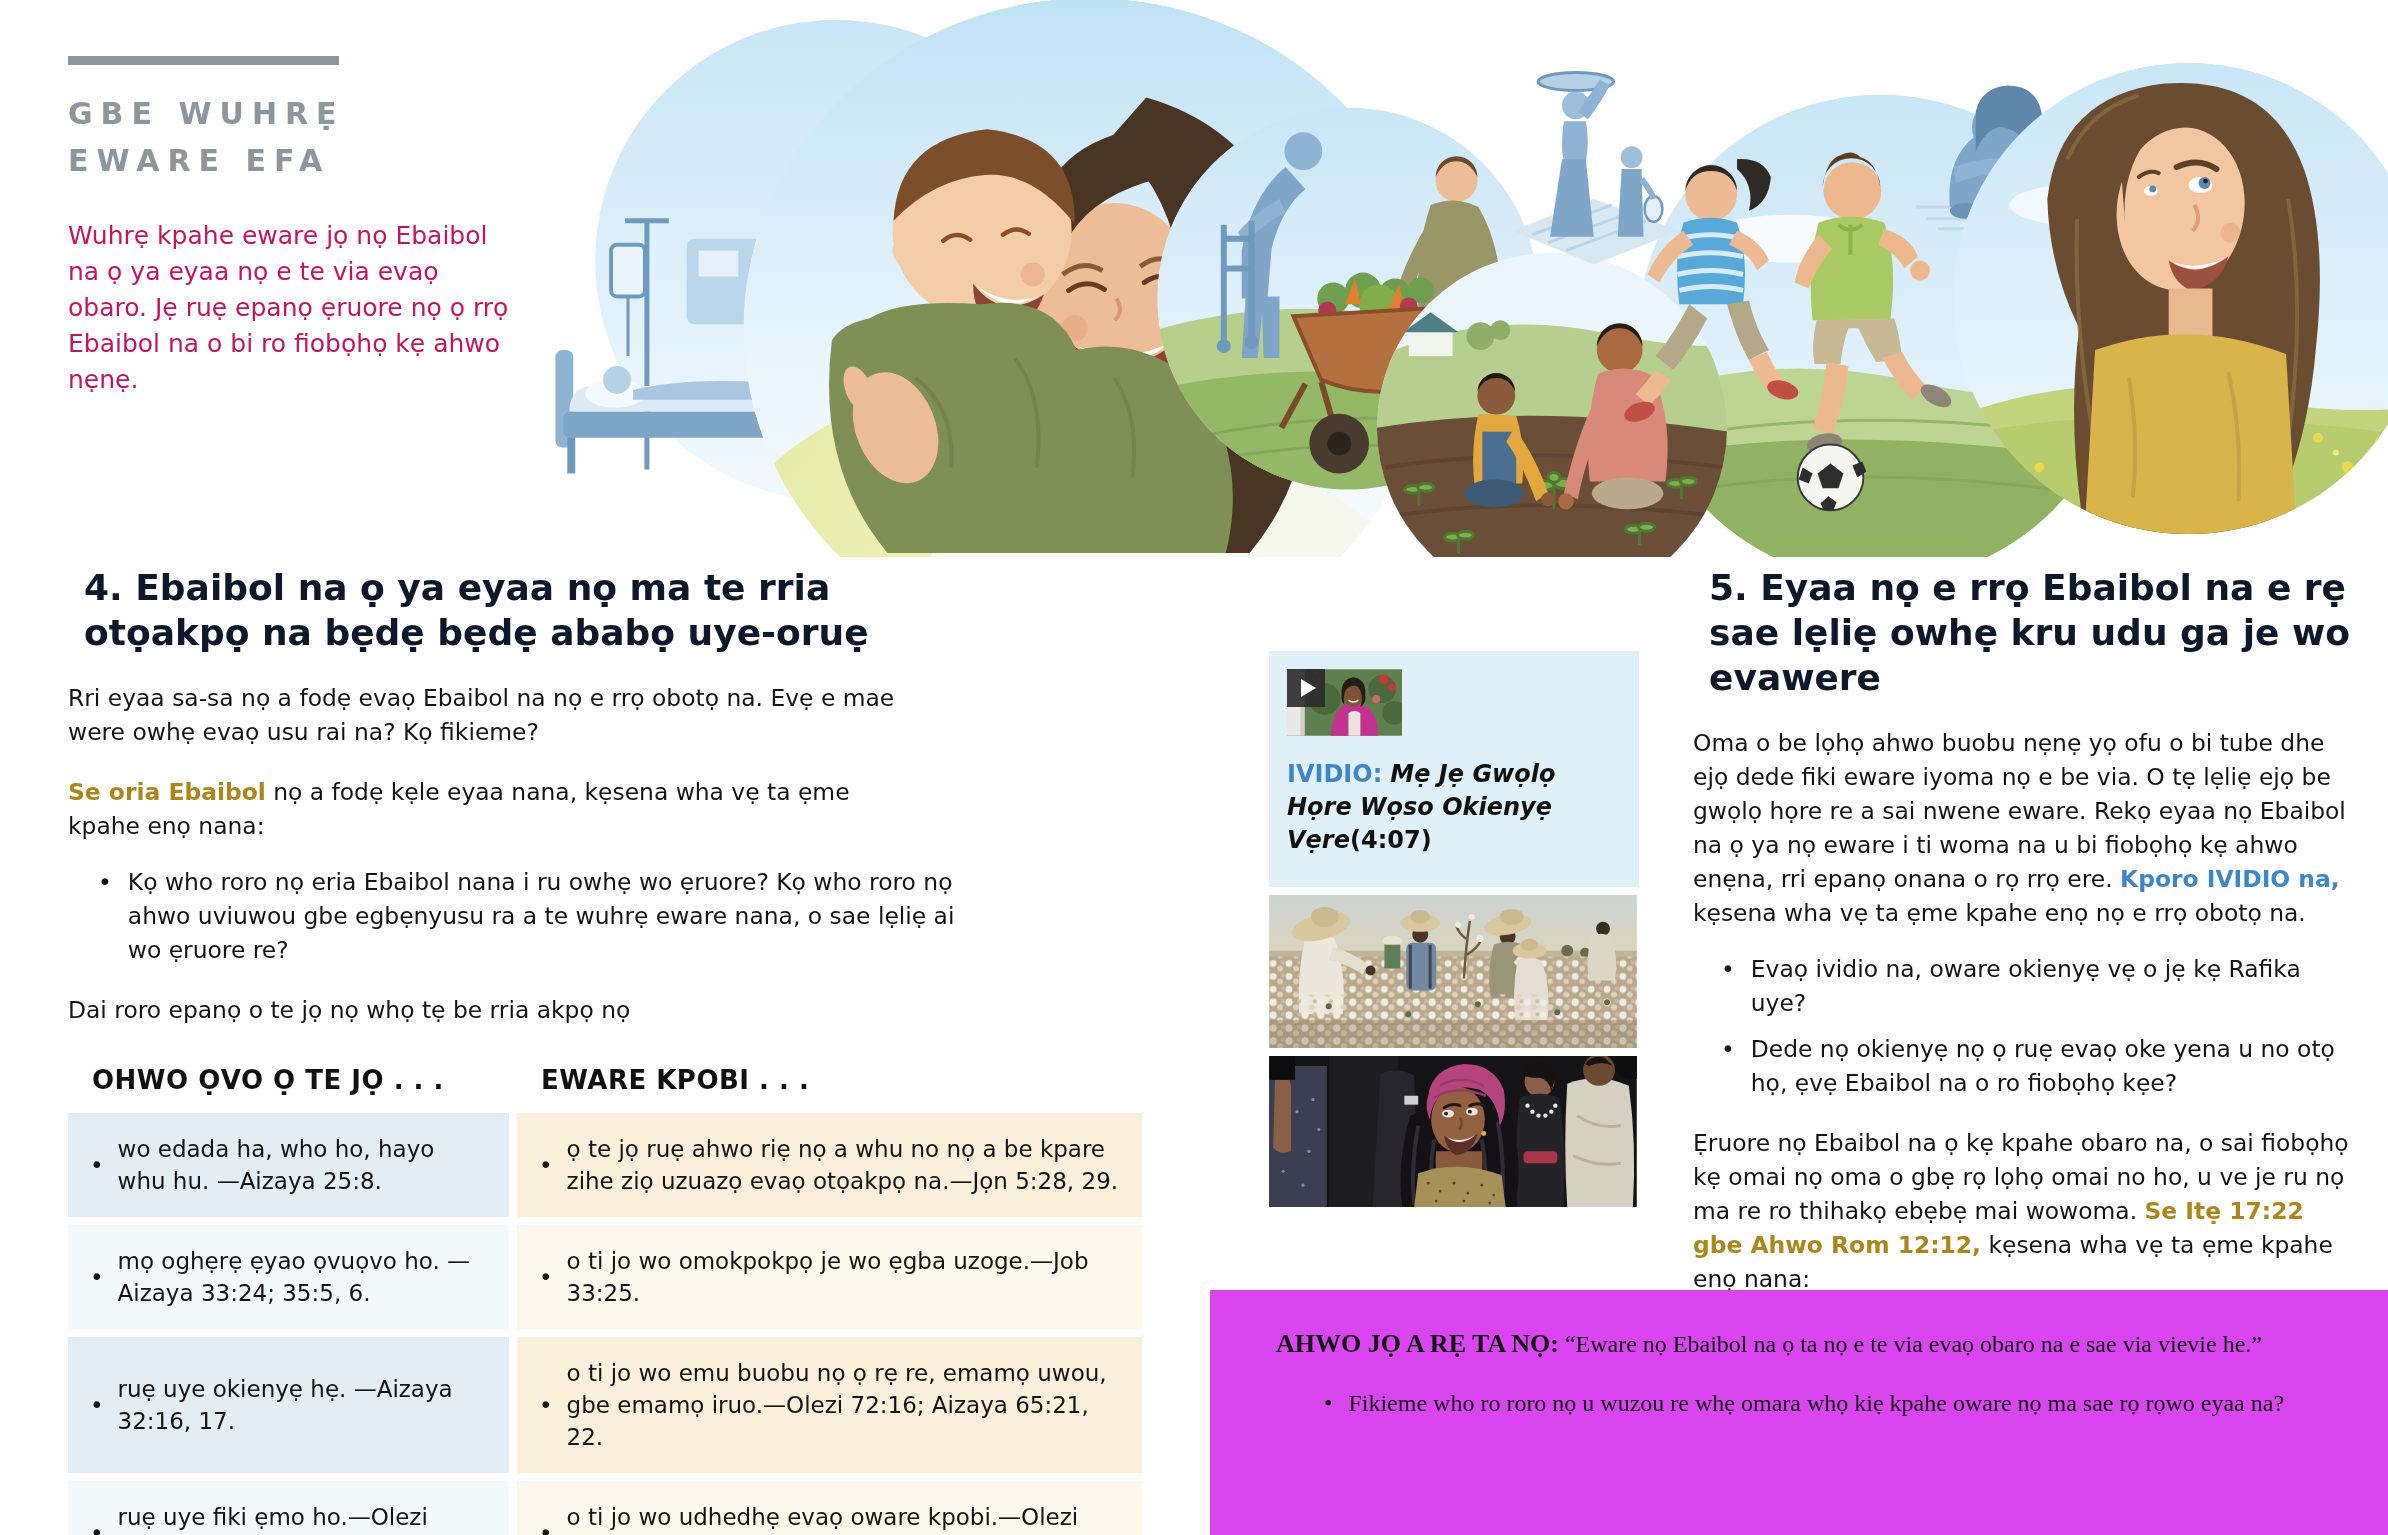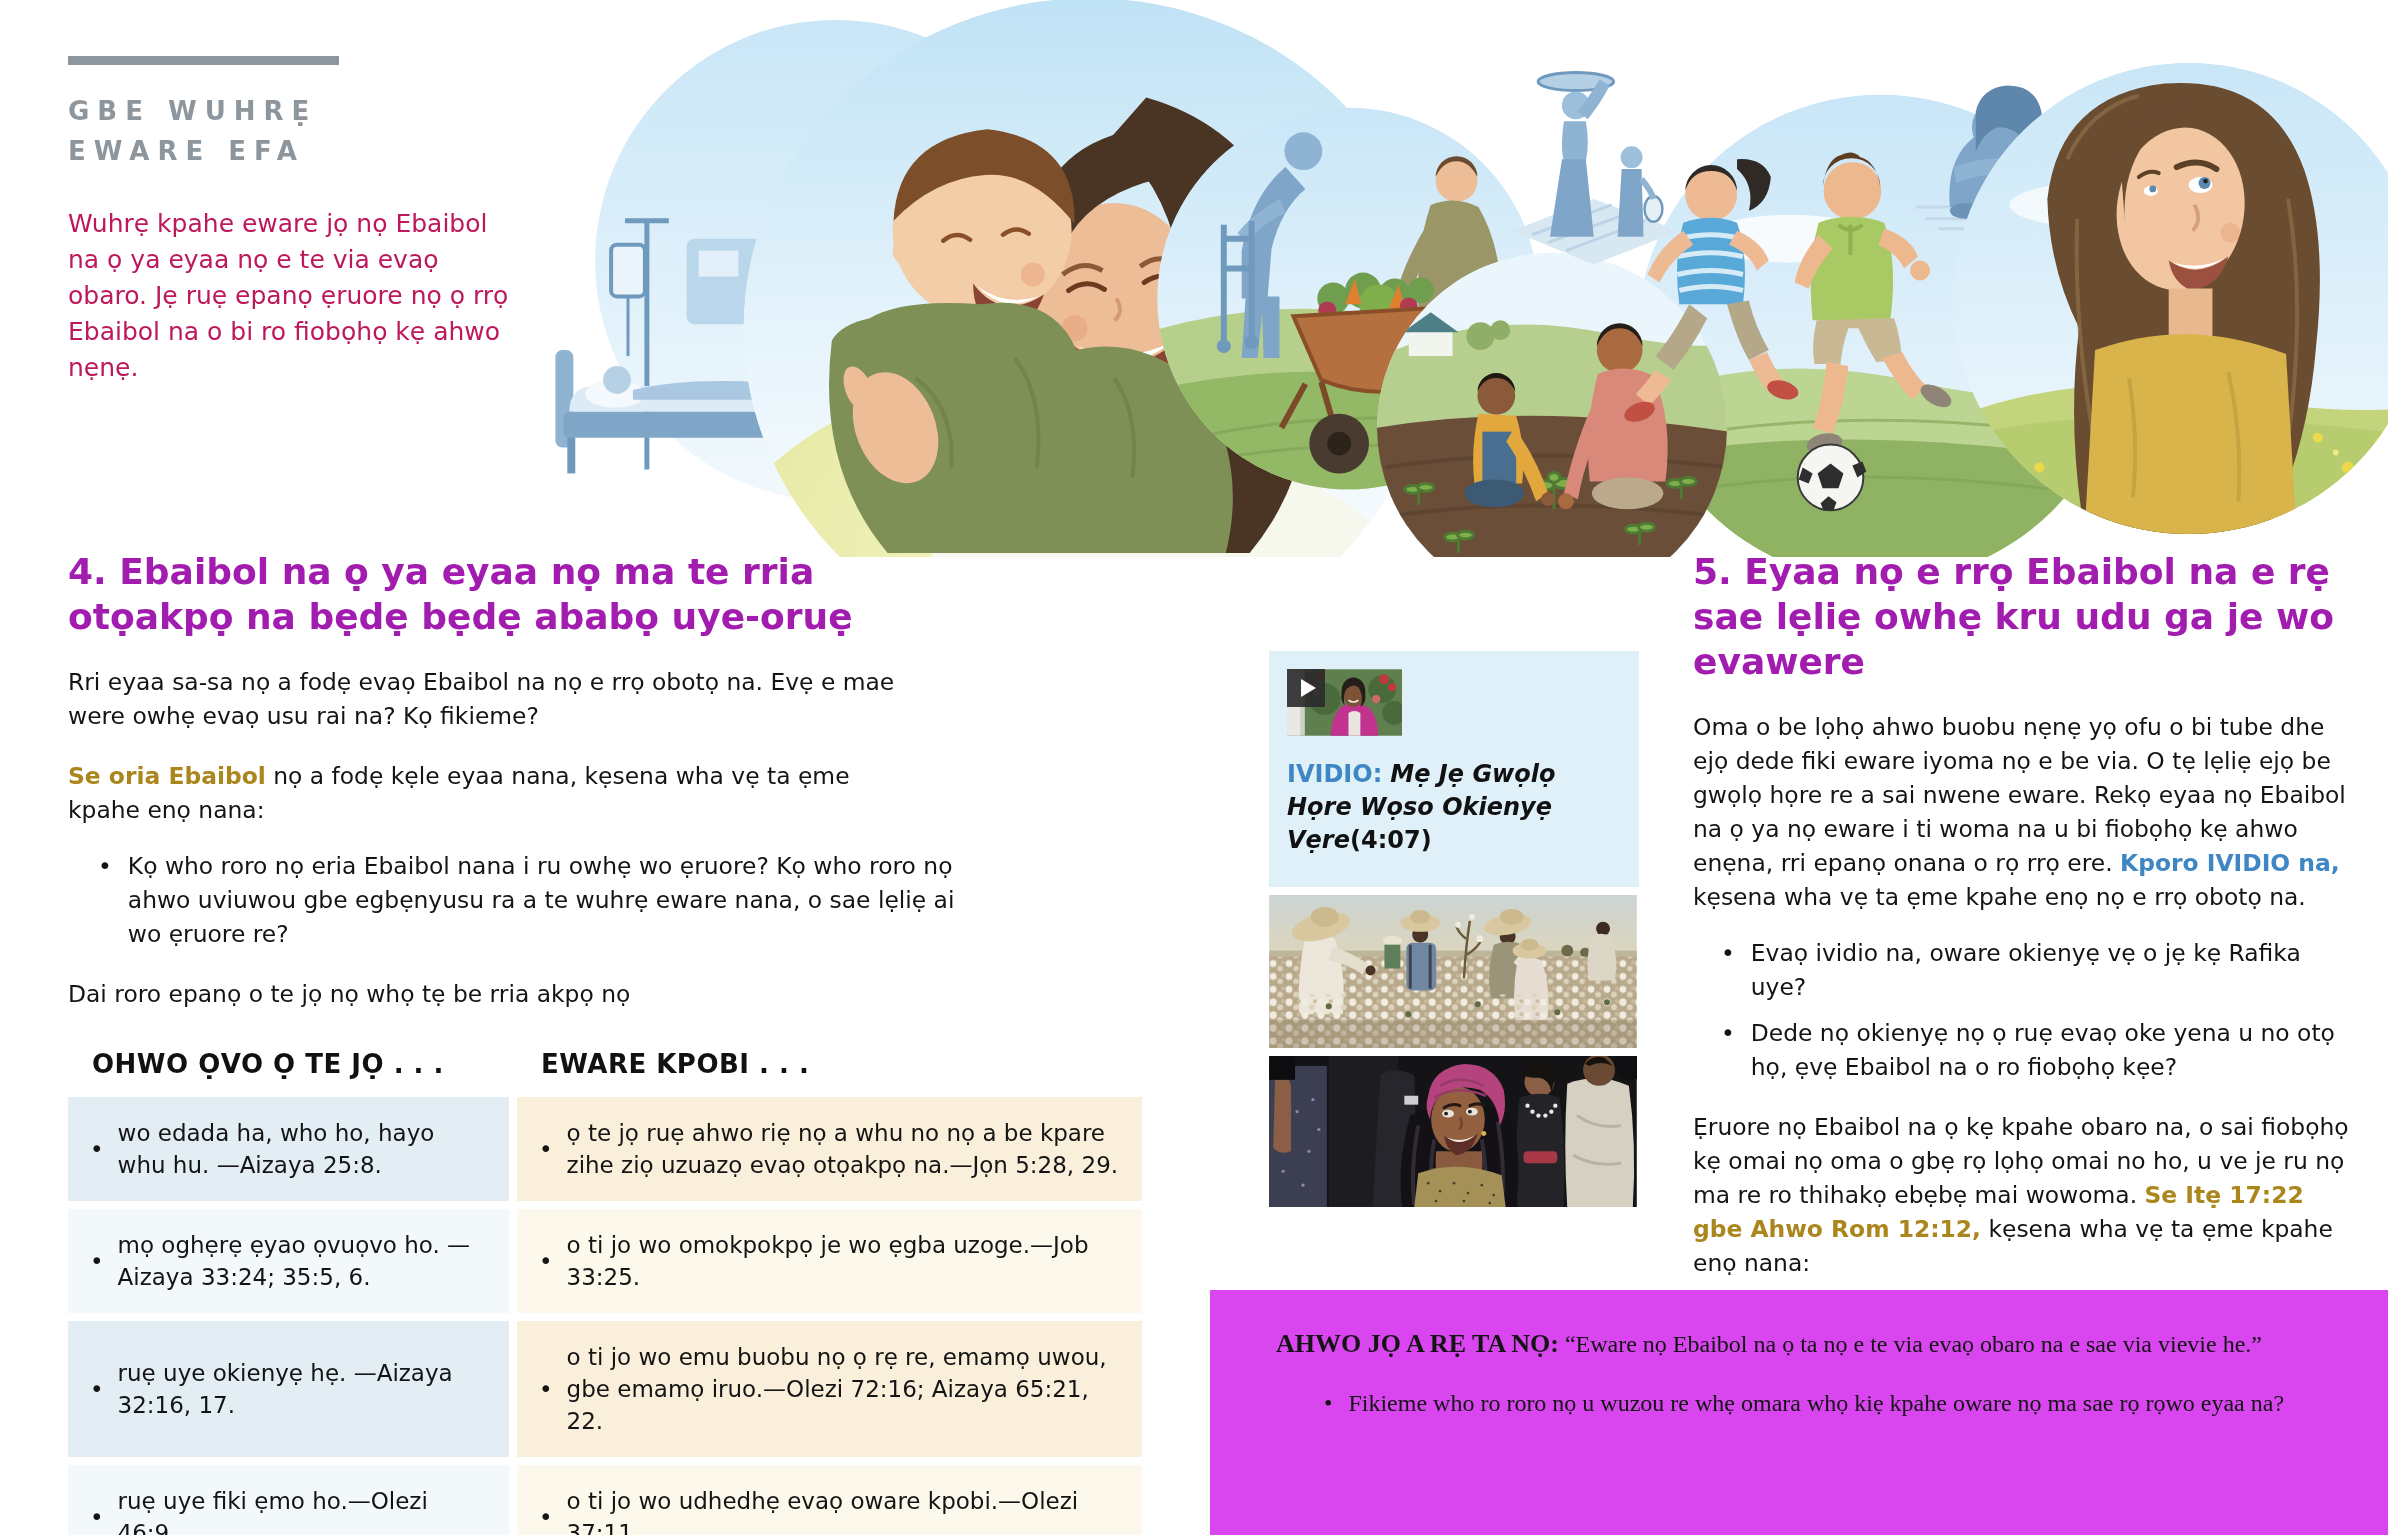--- a/index.html
+++ b/index.html
@@ -2,30 +2,30 @@
 <html><head>
 <meta charset="utf-8">
 <style>
   html,body{margin:0;padding:0;background:#ffffff;}
   body{font-family:"DejaVu Sans","Liberation Sans",sans-serif;color:#1a1a1a;}
   #page{position:relative;width:2388px;height:1535px;overflow:hidden;background:#fff;}
 
   
   #kicker{position:absolute;left:68px;top:56px;width:468px;}
   .bar{width:271px;height:9px;background:#8d969d;}
-  #kicker h2{margin:26px 0 0;font-size:26px;line-height:1.55;color:#8d969d;letter-spacing:8px;font-weight:bold;}
+  #kicker h2{margin:26px 0 0;font-size:30px;line-height:1.55;color:#8d969d;letter-spacing:8px;font-weight:bold;}
   #kicker p{margin:34px 0 0;font-size:25px;line-height:36px;color:#be185d;width:450px;}
 
   
   #banner{position:absolute;left:537px;top:0;width:1851px;height:557px;}
   #banner svg{display:block;}
 
   
   #col-left{position:absolute;left:68px;top:549px;width:1075px;}
-  h1.sec{margin:0;font-size:36px;line-height:1.25;color:#a21caf;font-weight:bold;}
+  h1.sec{margin:16px;font-size:36px;line-height:1.25;color:#0f172a;font-weight:bold;}
   #col-left h1{width:796px;}
   .body-p{font-size:23.4px;line-height:34px;margin:26px 0 0;color:#141414;}
   #col-left .body-p{width:856px;}
   .gold-link{color:#ab861c;font-weight:bold;cursor:pointer;}
   .blue-link{color:#3e86c4;font-weight:bold;cursor:pointer;}
   .bullet{display:flex;gap:16px;margin:22px 0 0;font-size:23.4px;line-height:34px;color:#141414;}
   .bullet .dot{flex:0 0 auto;}
   #col-left .bullet{width:896px;padding-left:30px;box-sizing:border-box;}
 
   .tbl{margin-top:38px;width:1074px;}

